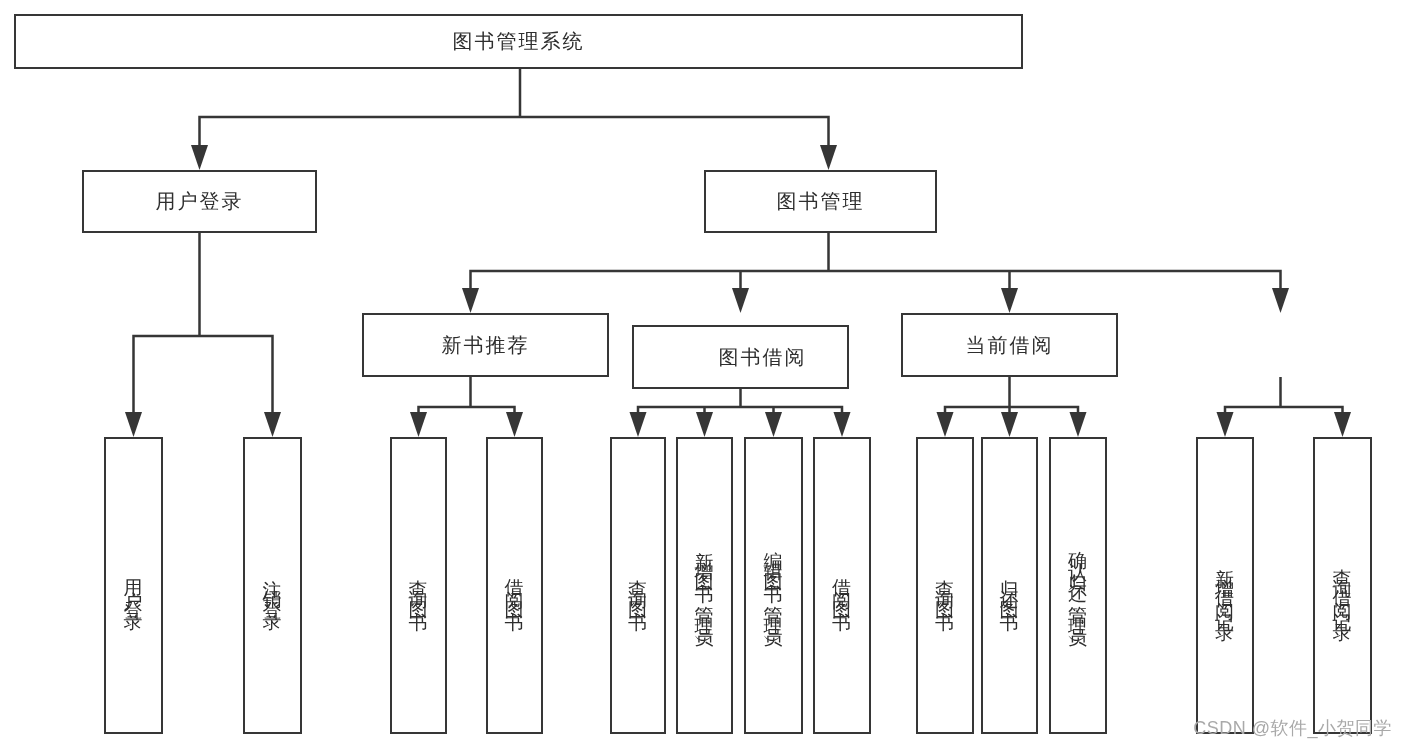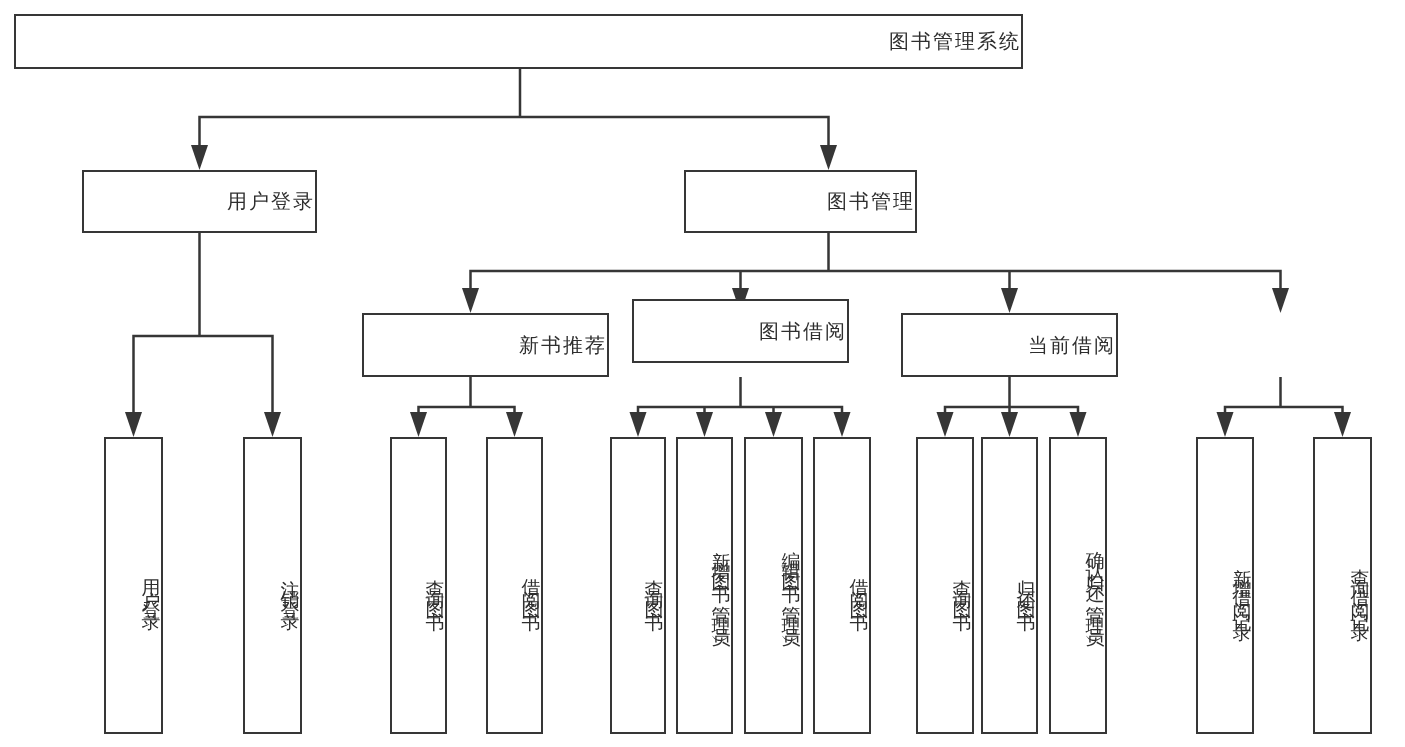--- a/index.html
+++ b/index.html
@@ -21,21 +21,21 @@
     width: 1405px; height: 747px;
     z-index: 1;
   }
   .node {
     position: absolute;
     box-sizing: border-box;
     border: 2.5px solid #363636;
     background: #ffffff;
     display: flex;
     align-items: center;
-    justify-content: flex-end;
+    justify-content: center;
     color: #2e2e2e;
     z-index: 2;
   }
   .node.h span {
     font-size: 20px;
     letter-spacing: 2px;
     white-space: nowrap;
   }
   .node.leaf {
     overflow: hidden;
@@ -108,28 +108,28 @@
     </g>
   </svg>
 
   <div class="node h" style="left:14px; top:14px; width:1009px; height:55px;">
     <span>图书管理系统</span>
   </div>
 
   <div class="node h" style="left:82px; top:170px; width:235px; height:63px;">
     <span>用户登录</span>
   </div>
-  <div class="node h" style="left:684px; top:170px; width:233px; height:63px;">
+  <div class="node h" style="left:704px; top:170px; width:233px; height:63px;">
     <span>图书管理</span>
   </div>
 
   <div class="node h" style="left:362px; top:313px; width:247px; height:64px;">
     <span>新书推荐</span>
   </div>
-  <div class="node h" style="left:632px; top:299px; width:217px; height:64px;padding-left:44px;">
+  <div class="node h" style="left:632px; top:325px; width:217px; height:64px;padding-left:44px;">
     <span>图书借阅</span>
   </div>
   <div class="node h" style="left:901px; top:313px; width:217px; height:64px;">
     <span>当前借阅</span>
   </div>
 
   <div class="node leaf" style="left:104px; top:437px; width:59px; height:297px;">
     <span>用户登录</span>
   </div>
   <div class="node leaf" style="left:243px; top:437px; width:59px; height:297px;">
@@ -166,14 +166,15 @@
     <span>确认归还（管理员）</span>
   </div>
 
   <div class="node leaf" style="left:1196px; top:437px; width:58px; height:297px;">
     <span>新增借阅记录</span>
   </div>
   <div class="node leaf" style="left:1313px; top:437px; width:59px; height:297px;">
     <span>查询借阅记录</span>
   </div>
 
+  <div class="watermark">CSDN @软件_小贺同学</div>
 
 </div>
 
 </body></html>

